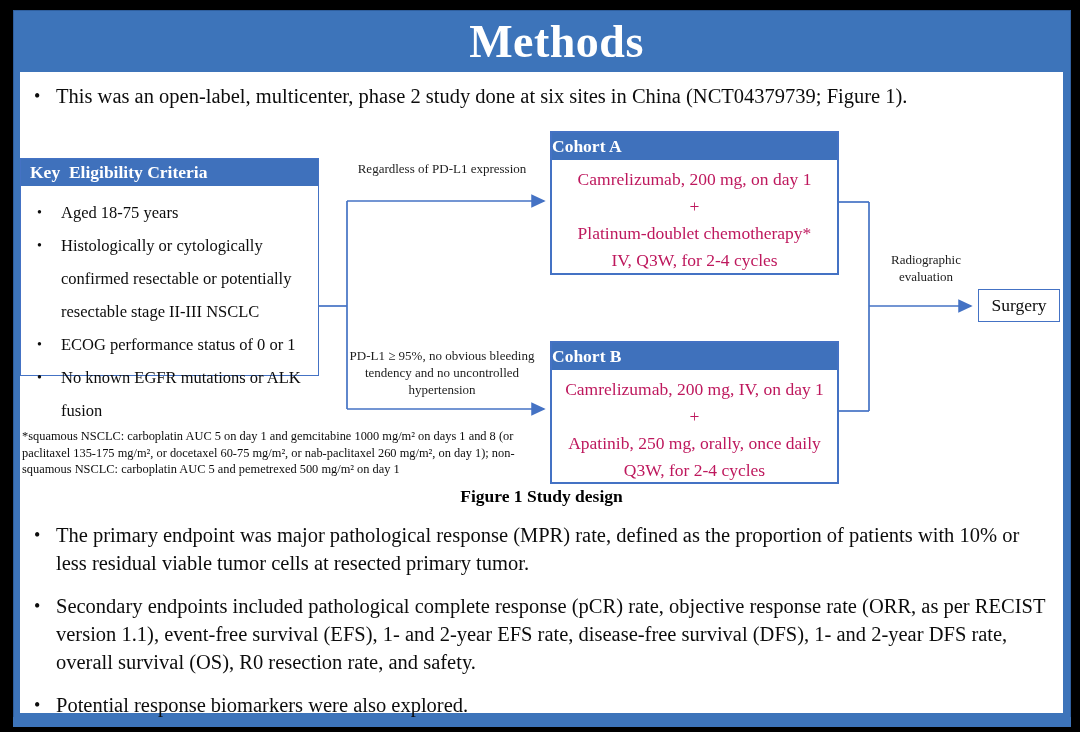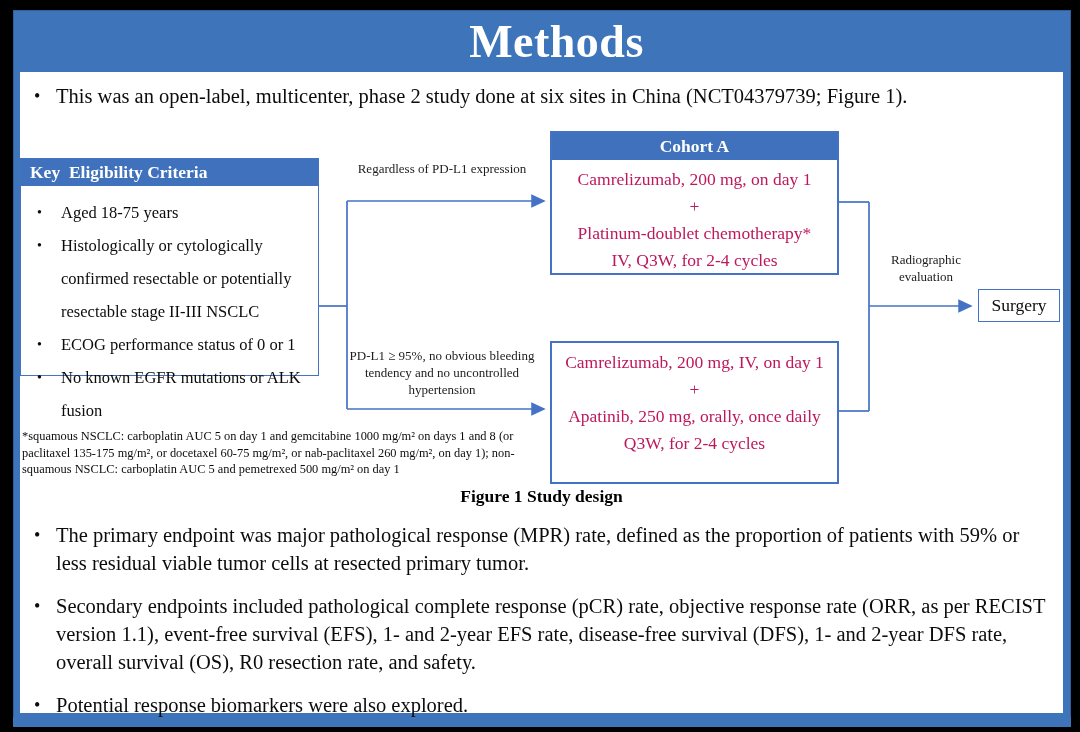--- a/index.html
+++ b/index.html
@@ -44,21 +44,21 @@
   .elig-box .dbox-header{padding-left:9px;white-space:pre-wrap;}
   .elig-list{padding:10px 6px 0 0;}
   .elig-item{
     position:relative;padding-left:40px;padding-right:4px;
     font-size:16.5px;line-height:33px;color:#0c0c0c;
   }
   .elig-item .marker{position:absolute;left:16px;top:0;font-size:14px;}
   .cohort-box{left:530px;width:289px;}
   .cohort-a{top:15px;height:144px;}
   .cohort-b{top:225px;height:143px;}
-  .cohort-box .dbox-header{text-align:center;}
+  .cohort-box .dbox-header{}
   .cohort-body{padding-top:6px;}
   .cohort-line{
     text-align:center;font-size:17.5px;line-height:27px;color:#be185d;
   }
   .branch-label{
     position:absolute;text-align:center;font-size:13px;line-height:17px;color:#1c1c1c;
   }
   .label-top{left:332px;top:44px;width:180px;}
   .label-bottom{left:322px;top:231px;width:200px;}
   .label-radio{left:845px;top:135px;width:122px;}
@@ -148,20 +148,21 @@
       <div class="dbox-header">Cohort A</div>
       <div class="cohort-body">
         <div class="cohort-line">Camrelizumab, 200 mg, on day 1</div>
         <div class="cohort-line">+</div>
         <div class="cohort-line">Platinum-doublet chemotherapy*</div>
         <div class="cohort-line">IV, Q3W, for 2-4 cycles</div>
       </div>
     </div>
 
     <div class="dbox cohort-box cohort-b">
+      <div class="dbox-header">Cohort B</div>
       <div class="cohort-body">
         <div class="cohort-line">Camrelizumab, 200 mg, IV, on day 1</div>
         <div class="cohort-line">+</div>
         <div class="cohort-line">Apatinib, 250 mg, orally, once daily</div>
         <div class="cohort-line">Q3W, for 2-4 cycles</div>
       </div>
     </div>
 
     <div class="branch-label label-radio">Radiographic evaluation</div>
 
@@ -170,21 +171,21 @@
     </div>
 
     <div class="footnote">*squamous NSCLC: carboplatin AUC 5 on day 1 and gemcitabine 1000 mg/m² on days 1 and 8 (or paclitaxel 135-175 mg/m², or docetaxel 60-75 mg/m², or nab-paclitaxel 260 mg/m², on day 1); non-squamous NSCLC: carboplatin AUC 5 and pemetrexed 500 mg/m² on day 1</div>
 
     <div class="fig-caption">Figure 1 Study design</div>
   </div>
 
   <div class="endpoints">
     <div class="bullet-row">
       <span class="marker">•</span>
-      <span>The primary endpoint was major pathological response (MPR) rate, defined as the proportion of patients with 59% or less residual viable tumor cells at resected primary tumor.</span>
+      <span>The primary endpoint was major pathological response (MPR) rate, defined as the proportion of patients with 10% or less residual viable tumor cells at resected primary tumor.</span>
     </div>
     <div class="bullet-row">
       <span class="marker">•</span>
       <span>Secondary endpoints included pathological complete response (pCR) rate, objective response rate (ORR, as per RECIST version 1.1), event-free survival (EFS), 1- and 2-year EFS rate, disease-free survival (DFS), 1- and 2-year DFS rate, overall survival (OS), R0 resection rate, and safety.</span>
     </div>
     <div class="bullet-row">
       <span class="marker">•</span>
       <span>Potential response biomarkers were also explored.</span>
     </div>
   </div>

